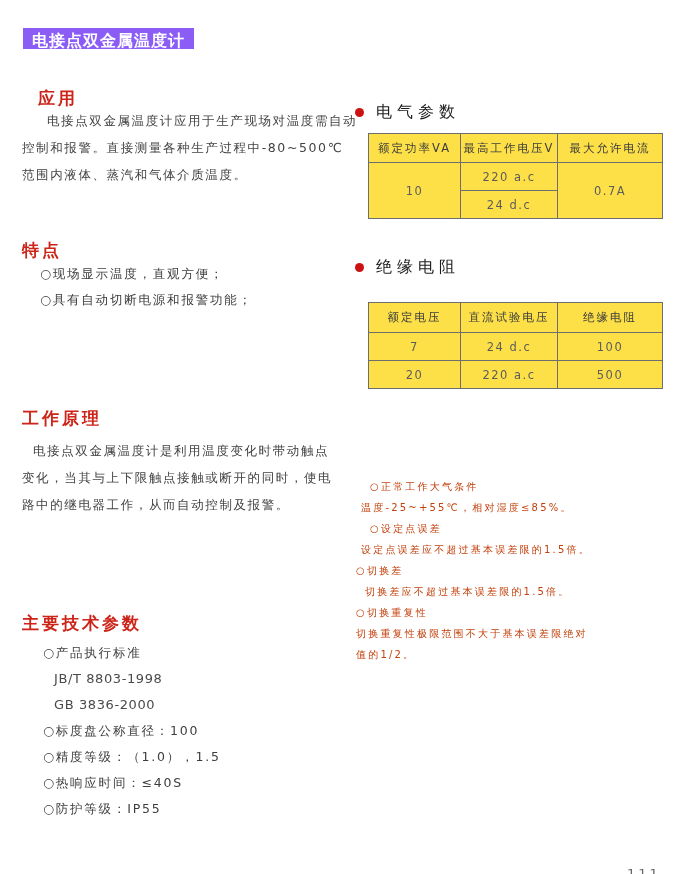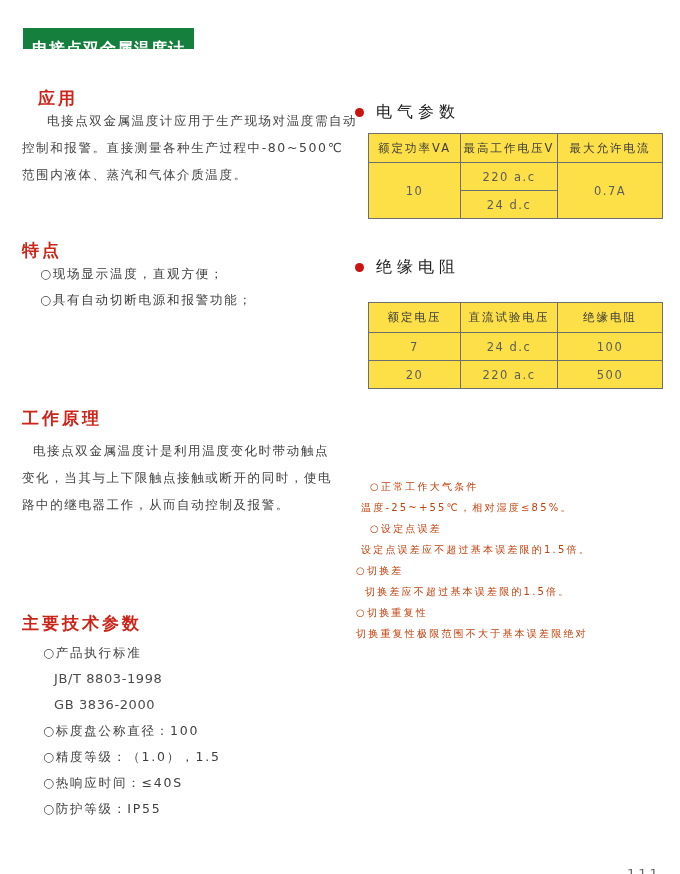--- a/index.html
+++ b/index.html
@@ -4,22 +4,22 @@
 <style>
   * { margin:0; padding:0; box-sizing:border-box; }
   html,body { background:#ffffff; }
   .page {
     position:relative; width:680px; height:874px; background:#ffffff;
     overflow:hidden; font-family:"DejaVu Sans","Liberation Sans",sans-serif;
     color:#3f3f3f;
   }
   .title-bar {
     position:absolute; left:23px; top:28px; height:21px;
-    background:#15803d; color:#ffffff; font-size:16px; font-weight:bold;
-    line-height:26px; padding:8px 9px; letter-spacing:1px; white-space:nowrap;
+    background:#8b5cf6; color:#ffffff; font-size:16px; font-weight:bold;
+    line-height:26px; padding:0 9px; letter-spacing:1px; white-space:nowrap;
   }
   .sec-heading {
     position:absolute; color:#cc2418; font-size:17px; font-weight:bold;
     letter-spacing:3px; white-space:nowrap;
   }
   .body-block { position:absolute; font-size:12.5px; color:#424242;
     letter-spacing:1.6px; line-height:27px; white-space:nowrap; }
   .body-block .ind2 { padding-left:25px; }
   .body-block .ind1 { padding-left:11px; }
   .list-block { position:absolute; font-size:12.5px; color:#3d3d3d;
@@ -154,17 +154,18 @@
 
   <div class="spec-block">
     <div class="ind-a">○正常工作大气条件</div>
     <div class="ind-b">温度-25~+55℃，相对湿度≤85%。</div>
     <div class="ind-a">○设定点误差</div>
     <div class="ind-b">设定点误差应不超过基本误差限的1.5倍。</div>
     <div>○切换差</div>
     <div class="ind-c">切换差应不超过基本误差限的1.5倍。</div>
     <div>○切换重复性</div>
     <div>切换重复性极限范围不大于基本误差限绝对</div>
+    <div>值的1/2。</div>
   </div>
 
   <div class="page-number">111</div>
 
 </div>
 
 </body></html>

